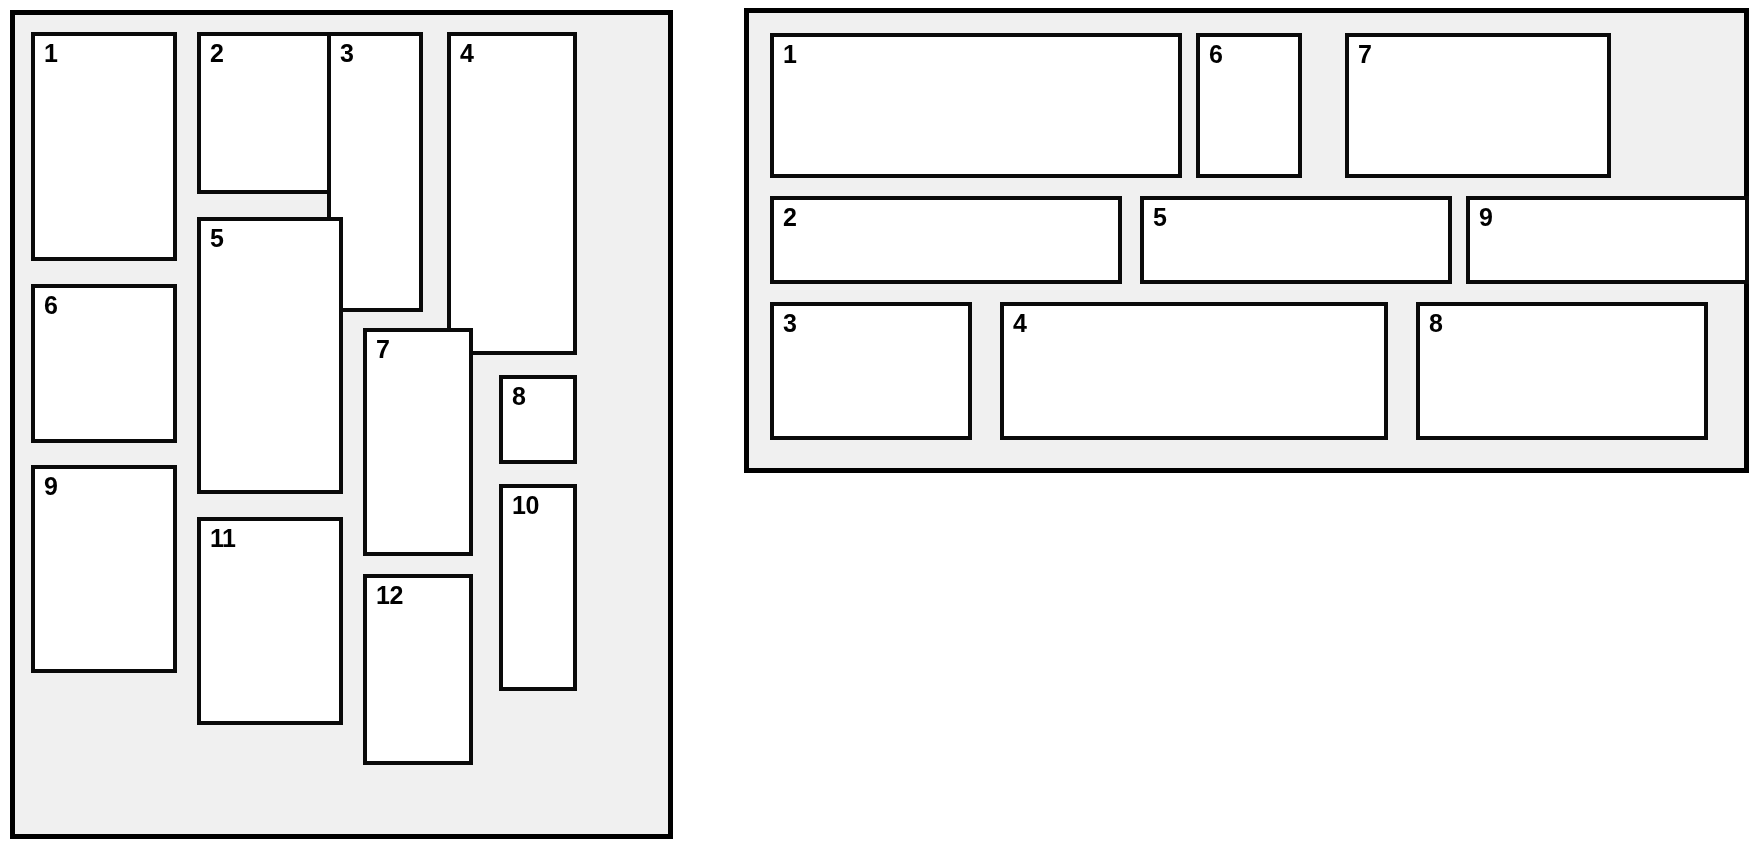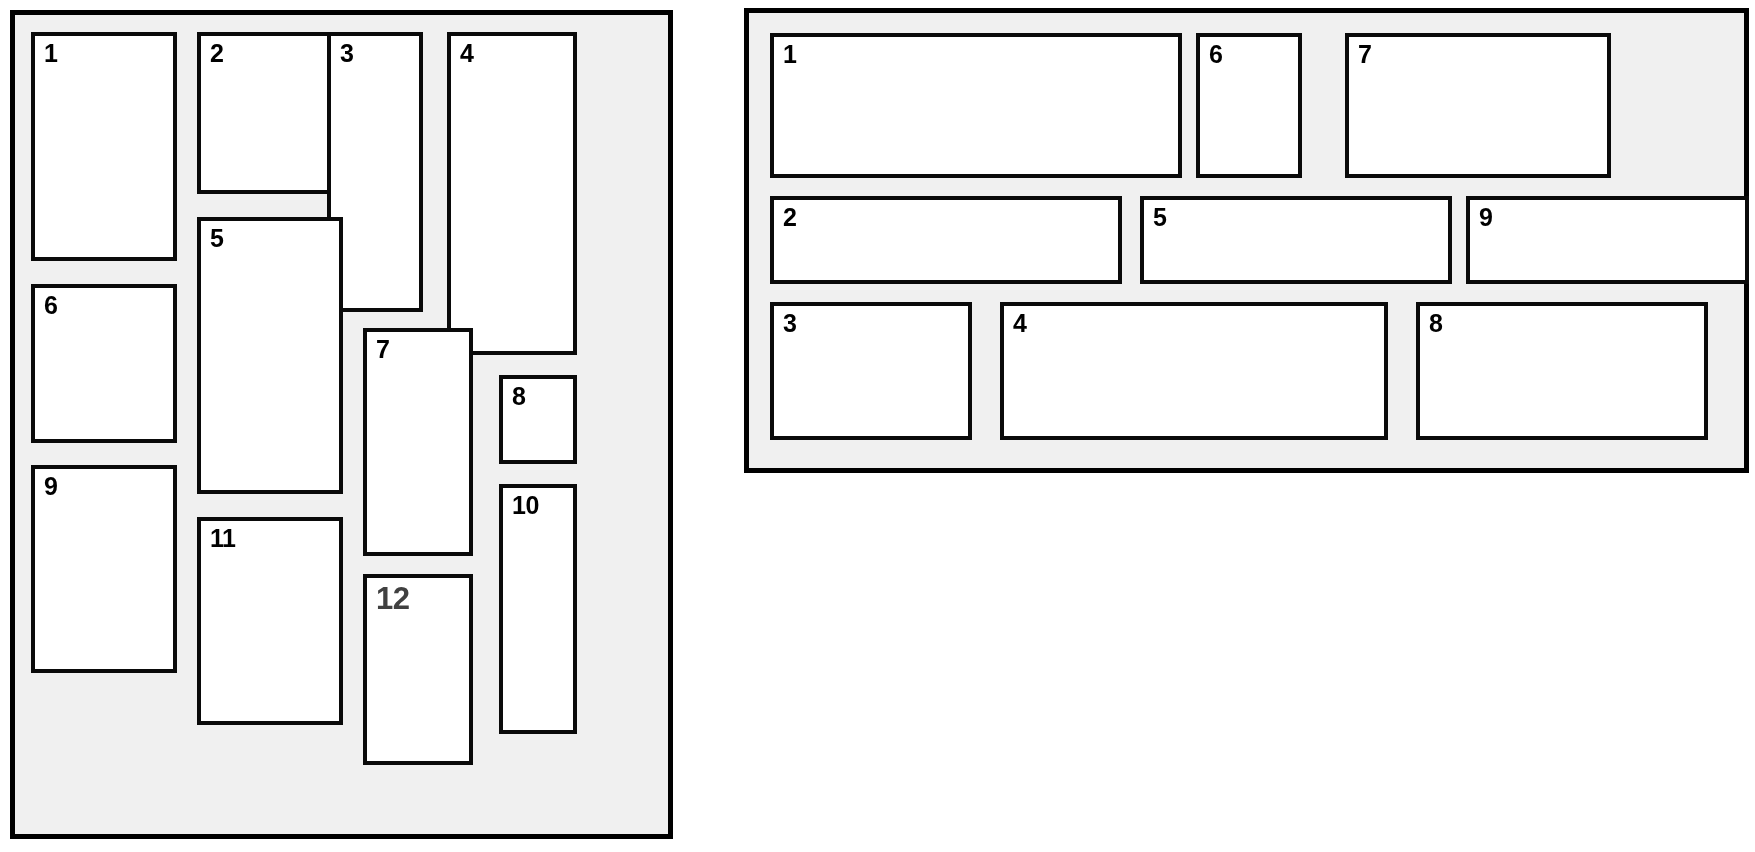--- a/index.html
+++ b/index.html
@@ -64,28 +64,28 @@
     </div>
     <div class="cell" style="left: 363px; top: 328px; width: 110px; height: 228px; background: rgb(255, 255, 255); border-color: rgb(10, 10, 10); border-width: 4px;">
       <span class="cell-label" style="color: rgb(0, 0, 0); font-size: 25px;">7</span>
     </div>
     <div class="cell" style="left: 499px; top: 375px; width: 78px; height: 89px; background: rgb(255, 255, 255); border-color: rgb(10, 10, 10); border-width: 4px;">
       <span class="cell-label" style="color: rgb(0, 0, 0); font-size: 25px;">8</span>
     </div>
     <div class="cell" style="left: 31px; top: 465px; width: 146px; height: 208px; background: rgb(255, 255, 255); border-color: rgb(10, 10, 10); border-width: 4px;">
       <span class="cell-label" style="color: rgb(0, 0, 0); font-size: 25px;">9</span>
     </div>
-    <div class="cell" style="left: 499px; top: 484px; width: 78px; height: 250px; background: rgb(255, 255, 255); border-color: rgb(10, 10, 10); border-width: 4px;">
+    <div class="cell" style="left: 499px; top: 484px; width: 78px; height: 207px; background: rgb(255, 255, 255); border-color: rgb(10, 10, 10); border-width: 4px;">
       <span class="cell-label" style="color: rgb(0, 0, 0); font-size: 25px;">10</span>
     </div>
     <div class="cell" style="left: 197px; top: 517px; width: 146px; height: 208px; background: rgb(255, 255, 255); border-color: rgb(10, 10, 10); border-width: 4px; padding-left: 42px;">
       <span class="cell-label" style="color: rgb(0, 0, 0); font-size: 25px;">11</span>
     </div>
     <div class="cell" style="left: 363px; top: 574px; width: 110px; height: 191px; background: rgb(255, 255, 255); border-color: rgb(10, 10, 10); border-width: 4px;">
-      <span class="cell-label" style="color: #404040; font-size: 31px;">12</span>
+      <span class="cell-label" style="color: #000000; font-size: 25px;">12</span>
     </div>
     <div class="panel" style="left: 744px; top: 8px; width: 1005px; height: 465px; background: rgb(240, 240, 240); border-color: rgb(0, 0, 0); border-width: 5px;"></div>
     <div class="cell" style="left: 770px; top: 33px; width: 412px; height: 145px; background: rgb(255, 255, 255); border-color: rgb(10, 10, 10); border-width: 4px;">
       <span class="cell-label" style="color: rgb(0, 0, 0); font-size: 25px;">1</span>
     </div>
     <div class="cell" style="left: 1196px; top: 33px; width: 106px; height: 145px; background: rgb(255, 255, 255); border-color: rgb(10, 10, 10); border-width: 4px;">
       <span class="cell-label" style="color: rgb(0, 0, 0); font-size: 25px;">6</span>
     </div>
     <div class="cell" style="left: 1345px; top: 33px; width: 266px; height: 145px; background: rgb(255, 255, 255); border-color: rgb(10, 10, 10); border-width: 4px;">
       <span class="cell-label" style="color: rgb(0, 0, 0); font-size: 25px;">7</span>

